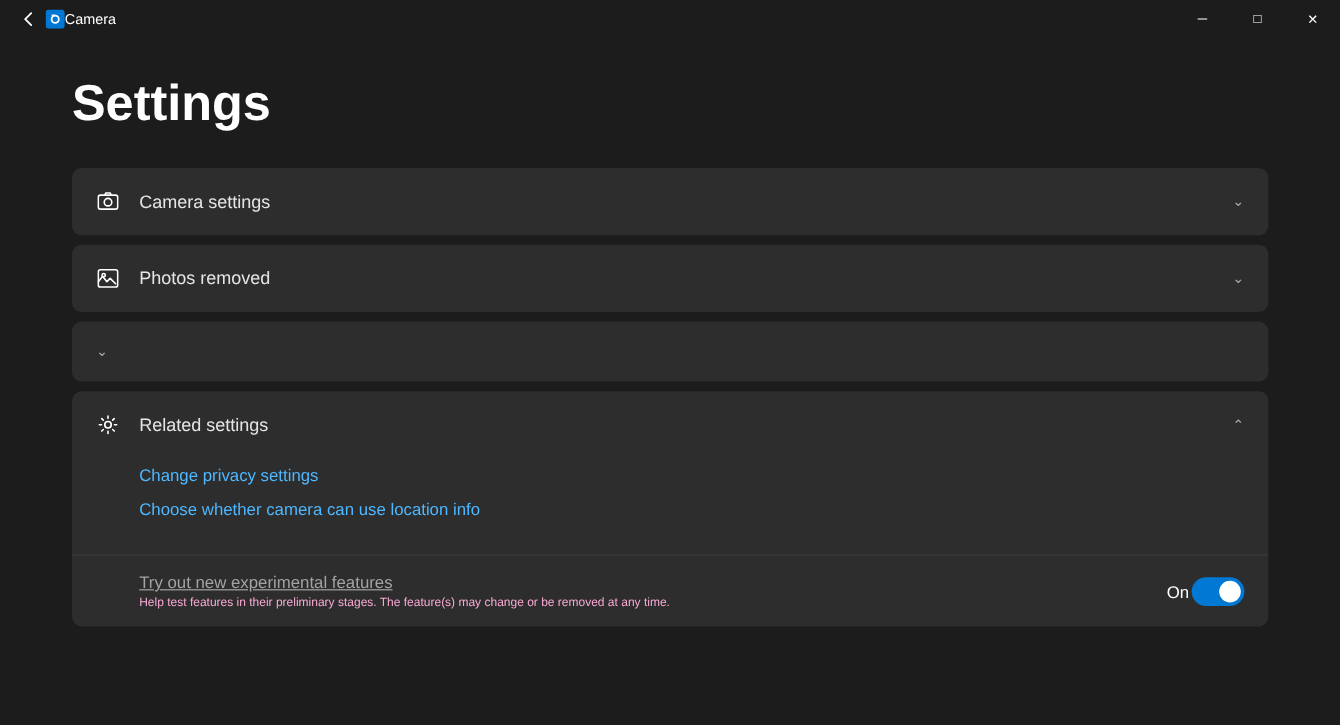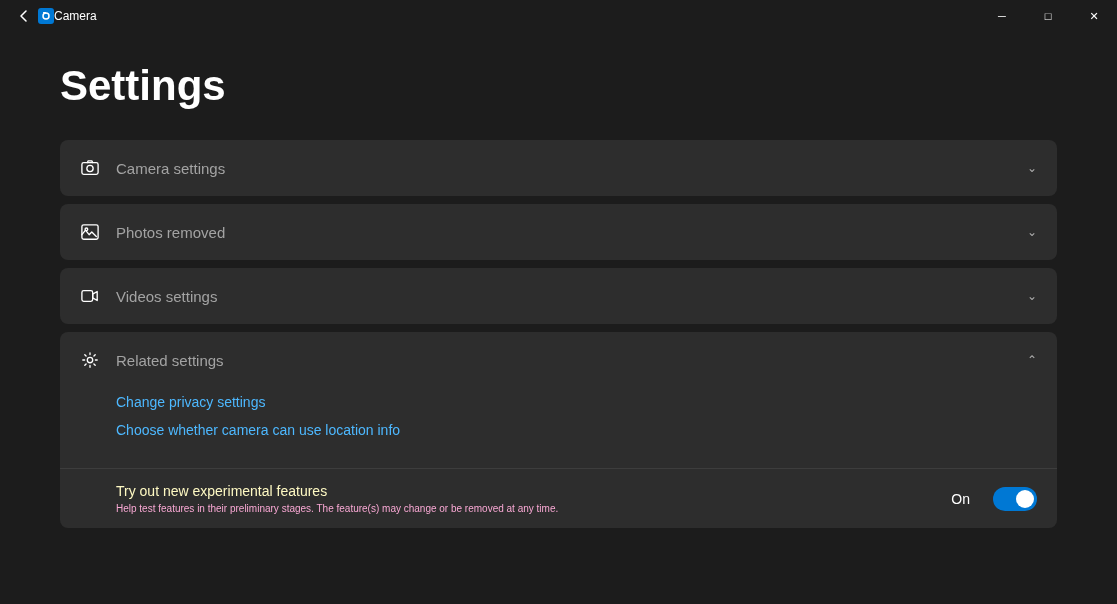--- a/index.html
+++ b/index.html
@@ -110,21 +110,21 @@
       height: 20px;
       display: flex;
       align-items: center;
       justify-content: center;
       color: #ffffff;
       font-size: 16px;
     }
 
     .section-label {
       font-size: 15px;
-      color: #a3a3a3;
+      color: #e5e5e5;
     }
 
     .chevron {
       font-size: 12px;
       color: #aaaaaa;
     }
 
     
     .section-expanded {
       background: #2d2d2d;
@@ -151,33 +151,34 @@
       align-items: center;
       justify-content: space-between;
       padding: 14px 20px 14px 56px;
       border-top: 1px solid rgba(255,255,255,0.08);
       margin-top: 8px;
     }
 
     .experimental-text h3 {
       font-size: 14px;
       font-weight: 400;
-      color: #fef9c3;
+      color: #a3a3a3;
       margin-bottom: 4px;
+      text-decoration: underline;
     }
 
     .experimental-text p {
       font-size: 10px;
       color: #f9a8d4;
     }
 
     .toggle-container {
       display: flex;
       align-items: center;
-      gap: 23px;
+      gap: 2px;
       flex-shrink: 0;
       justify-content: flex-end;
     }
 
     .toggle-label {
       font-size: 14px;
       color: #ffffff;
     }
 
     
@@ -270,29 +271,20 @@
           </svg>
         </div>
         <span class="section-label">Photos removed</span>
       </div>
       <span class="chevron">⌄</span>
     </div>
   </div>
 
   <div class="settings-section">
     <div class="section-header">
-      <div class="section-header-left">
-        <div class="section-icon">
-          <svg class="icon-svg" viewBox="0 0 20 20">
-            <rect x="1" y="4" width="12" height="12" rx="2" stroke="white" stroke-width="1.5" fill="none"></rect>
-            <path d="M13 8l5-3v10l-5-3V8z" stroke="white" stroke-width="1.5" fill="none" stroke-linejoin="round"></path>
-          </svg>
-        </div>
-        <span class="section-label">Videos settings</span>
-      </div>
       <span class="chevron">⌄</span>
     </div>
   </div>
 
   <div class="section-expanded">
     <div class="section-header">
       <div class="section-header-left">
         <div class="section-icon">
           <svg class="icon-svg" viewBox="0 0 20 20">
             <circle cx="10" cy="10" r="3" stroke="white" stroke-width="1.5" fill="none"></circle>

